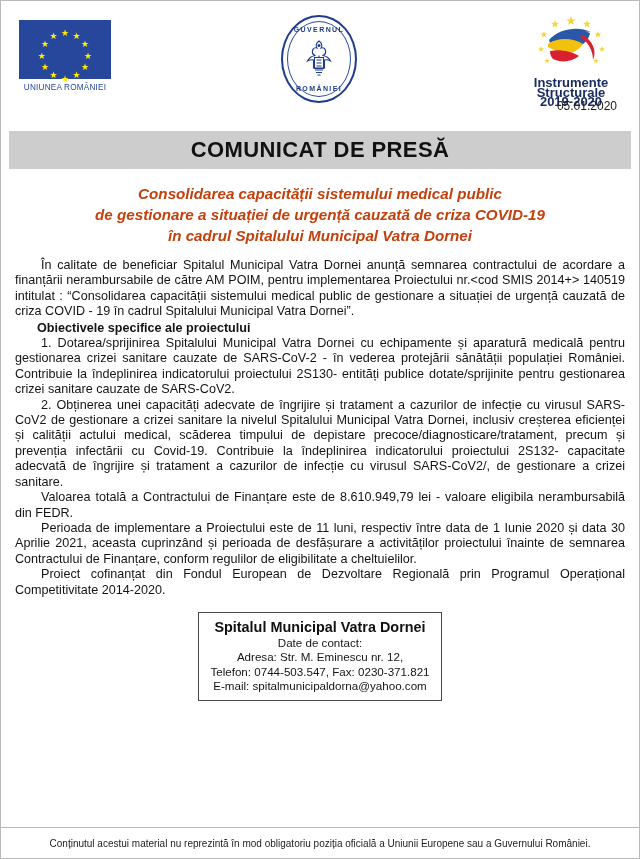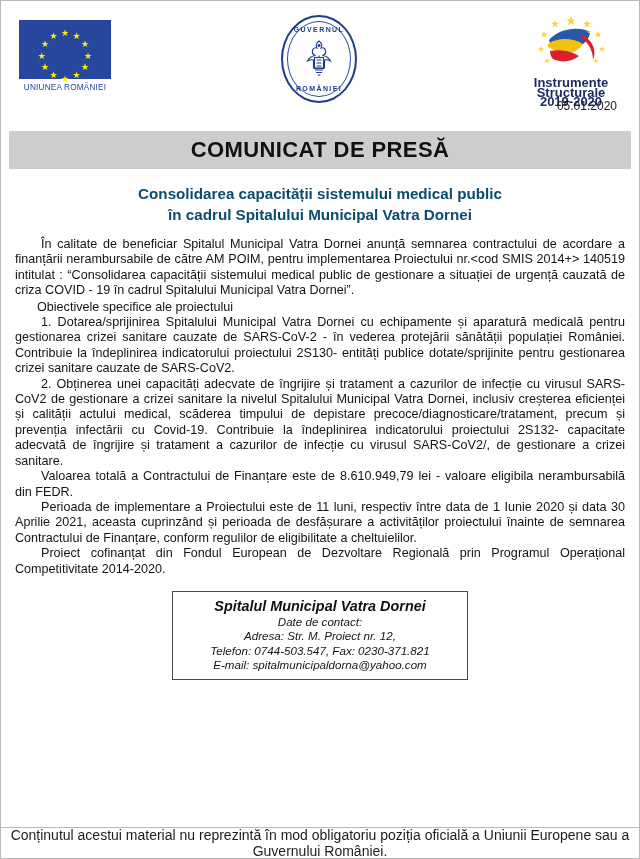--- a/index.html
+++ b/index.html
@@ -138,51 +138,51 @@
     letter-spacing: .4px;
     color: #111;
   }
 
   .subtitle {
     margin: 14px 18px 0 18px;
     text-align: center;
     font-size: 15.2px;
     font-weight: bold;
     line-height: 21px;
-    color: #0c4a6e;
+    color: #c2410c;
+    font-style: italic;
   }
 
   
   .body-copy {
     margin: 12px 14px 0 14px;
     font-size: 12.6px;
     line-height: 15.4px;
     text-align: justify;
     color: #141414;
   }
   .body-copy p {
     margin: 0;
     text-indent: 26px;
   }
   .body-copy .heading {
     text-indent: 22px;
-    font-weight: normal;
+    font-weight: bold;
     margin-top: 1px;
   }
   .body-copy b { font-weight: normal; }
 
   
   .contact-box {
     margin: 14px auto 0 auto;
-    width: 296px;
+    width: 244px;
     border: 1px solid #4a4a4a;
     box-sizing: border-box;
     padding: 5px 6px 6px 6px;
     text-align: center;
-    font-style: italic;
   }
   .contact-name {
     font-size: 14.4px;
     font-weight: bold;
     line-height: 18px;
     color: #111;
   }
   .contact-line {
     font-size: 11.6px;
     line-height: 14.4px;
@@ -194,21 +194,21 @@
     position: absolute;
     left: 0; right: 0;
     bottom: 0;
     height: 30px;
     border-top: 1px solid #b9b9b9;
     display: flex;
     align-items: center;
     justify-content: center;
   }
   .footer-text {
-    font-size: 14px;
+    font-size: 10px;
     color: #1d1d1d;
     text-align: center;
     padding: 0 8px;
   }
 </style>
 </head>
 <body>
 
 <div class="page">
 
@@ -279,20 +279,21 @@
 
     <div class="doc-date">05.01.2020</div>
   </div>
 
   <div class="title-band">
     <span class="title-band-text">COMUNICAT DE PRESĂ</span>
   </div>
 
   <div class="subtitle">
     <div>Consolidarea capacității sistemului medical public</div>
+    <div>de gestionare a situației de urgență cauzată de criza COVID-19</div>
     <div>în cadrul Spitalului Municipal Vatra Dornei</div>
   </div>
 
   <div class="body-copy">
 
     <p><span>În calitate de beneficiar Spitalul Municipal Vatra Dornei anunță semnarea contractului de acordare a finanțării nerambursabile de către AM POIM,   pentru implementarea Proiectului nr.&lt;cod SMIS 2014+&gt; 140519 intitulat : </span><b>“Consolidarea capacității sistemului medical public de gestionare a situației de urgență cauzată de criza COVID - 19 în cadrul Spitalului Municipal Vatra Dornei”</b><span>.</span></p>
 
     <p class="heading">Obiectivele specifice ale proiectului</p>
 
     <p><b>1.</b><span> Dotarea/sprijinirea Spitalului Municipal  Vatra Dornei cu echipamente și aparatură medicală pentru gestionarea crizei sanitare cauzate de SARS-CoV-2 - în vederea protejării sănătății populației României. Contribuie la îndeplinirea indicatorului proiectului 2S130- entități publice dotate/sprijinite pentru gestionarea crizei sanitare cauzate de SARS-CoV2.</span></p>
@@ -302,21 +303,21 @@
     <p><span>Valoarea totală a Contractului de Finanțare este de </span><b>8.610.949,79 lei - valoare eligibila nerambursabilă </b><b>din FEDR.</b></p>
 
     <p><span>Perioada de implementare a Proiectului este de 11 luni, respectiv între data de </span><b>1 Iunie 2020 și data 30 Aprilie 2021</b><span>, aceasta cuprinzând și perioada de desfășurare a activităților proiectului   înainte de semnarea Contractului de Finanțare, conform regulilor de eligibilitate a cheltuielilor.</span></p>
 
     <p>Proiect cofinanțat din Fondul European de Dezvoltare Regională prin Programul Operațional Competitivitate 2014-2020.</p>
   </div>
 
   <div class="contact-box">
     <div class="contact-name">Spitalul Municipal Vatra Dornei</div>
     <div class="contact-line">Date de contact:</div>
-    <div class="contact-line">Adresa: Str. M. Proiect nr. 12,</div>
+    <div class="contact-line">Adresa: Str. M. Eminescu nr. 12,</div>
     <div class="contact-line">Telefon: 0744-503.547, Fax: 0230-371.821</div>
     <div class="contact-line">E-mail: spitalmunicipaldorna@yahoo.com</div>
   </div>
 
   <div class="footer">
     <div class="footer-text">Conținutul acestui material nu reprezintă în mod obligatoriu poziția oficială a Uniunii Europene sau a Guvernului României.</div>
   </div>
 
 </div>
 

